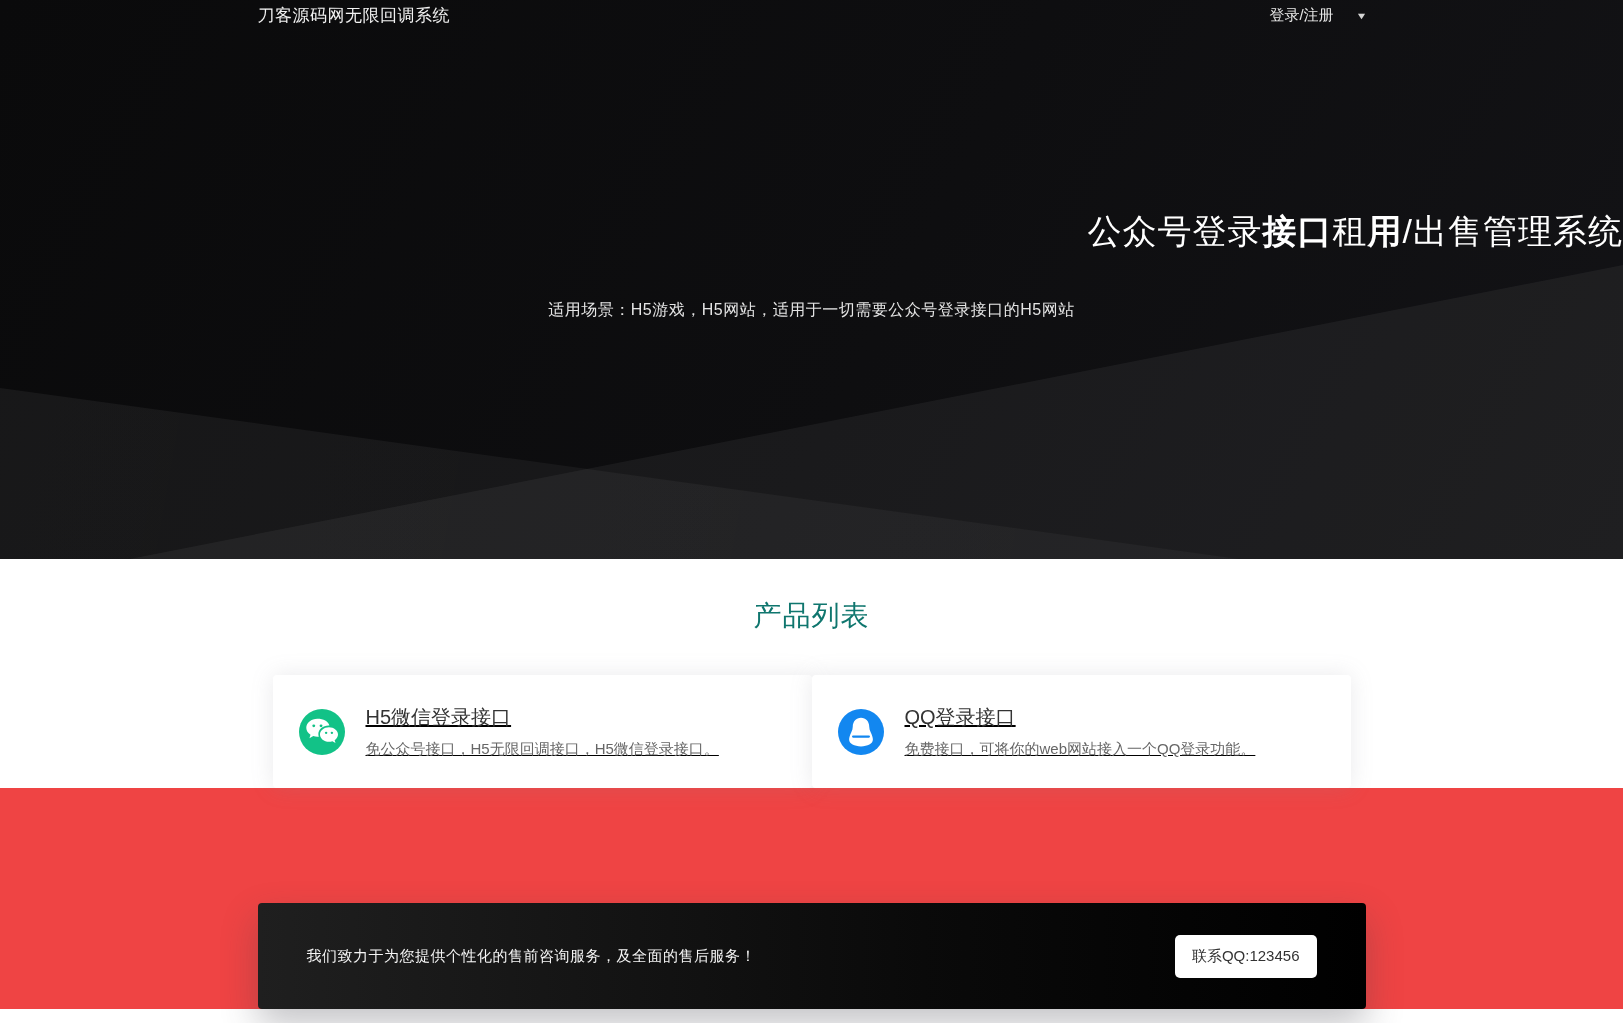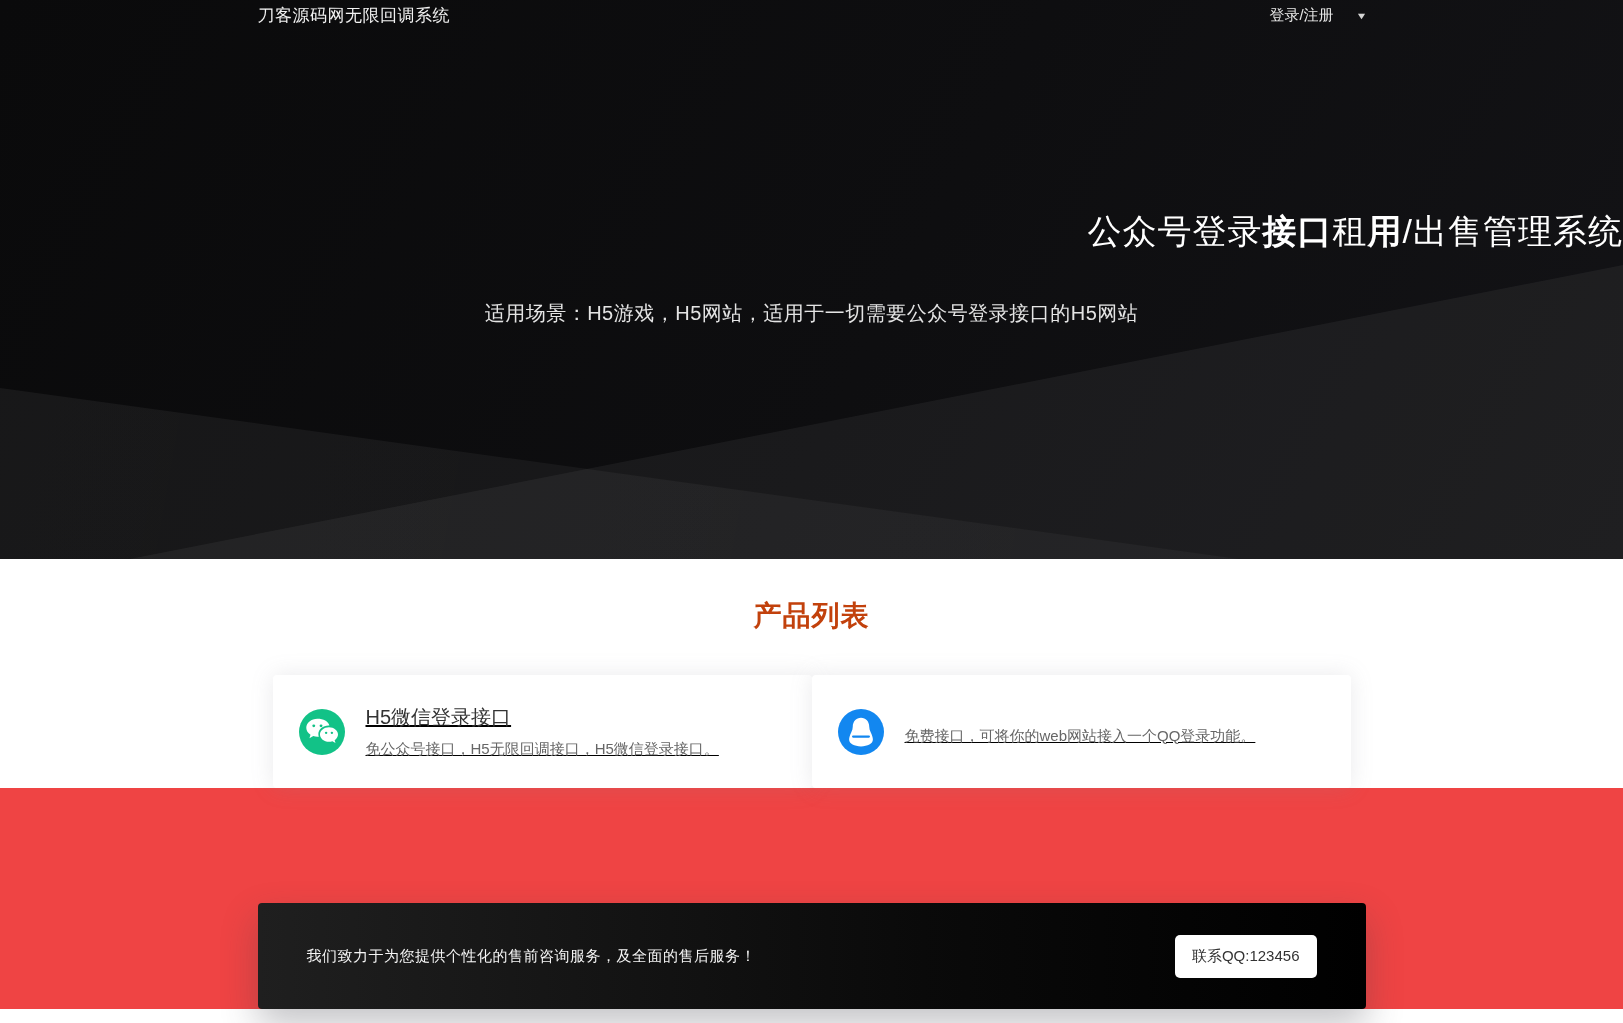--- a/index.html
+++ b/index.html
@@ -21,25 +21,25 @@
   .topnav { position:relative; z-index:3; display:flex; align-items:center;
     justify-content:space-between; padding-top:4px; }
   .brand { color:#f2f2f2; font-size:17px; letter-spacing:0.5px; cursor:pointer; }
   .login-link { display:flex; align-items:center; color:#e9e9e9; font-size:15px; cursor:pointer;gap:16px; }
   .caret { font-size:9px; color:#d5d5d5; margin-left:7px; transform:scaleX(1.35); }
 
   .hero-content { position:relative; z-index:2; text-align:center; }
   .hero-title { margin-top:182px; color:#ffffff; font-size:34px; font-weight:400;
     letter-spacing:1px;text-align:right; }
   .hero-title .tp-b { font-weight:700; }
-  .hero-subtitle { margin-top:45px; color:#e4e4e4; font-size:20px; letter-spacing:0.5px; }
+  .hero-subtitle { margin-top:45px; color:#e4e4e4; font-size:16px; letter-spacing:0.5px; }
 
   
   .products { padding-top:38px; background:#ffffff; }
-  .section-heading { text-align:center; color:#c2410c; font-size:28px; font-weight:700;
+  .section-heading { text-align:center; color:#0f766e; font-size:28px; font-weight:400;
     letter-spacing:1px; }
   .cards { display:flex; justify-content:center; margin-top:40px;text-decoration:underline; }
   .card { width:539px; height:113px; background:#ffffff; border-radius:4px;
     box-shadow:0 0 22px rgba(140,140,150,0.18); display:flex; align-items:center;
     padding:0 26px; cursor:pointer; }
   .card-icon { width:46px; height:46px; border-radius:50%; flex:0 0 46px;
     display:flex; align-items:center; justify-content:center; }
   .card-icon svg { width:46px; height:46px; display:block; }
   .icon-wechat { background:#12c287; }
   .icon-qq { background:#1287f0; }
@@ -110,20 +110,21 @@
       </div>
 
       <div class="card">
         <div class="card-icon icon-qq">
           <svg viewBox="0 0 48 48" aria-hidden="true">
             <path fill="#ffffff" d="M24 9c-5 0-8.6 3.9-8.6 9.4 0 1.9-.5 3.8-1.5 5.8-1.4 2.8-2.3 5.5-2.3 7.7 0 4.5 5.5 7.1 12.4 7.1s12.4-2.6 12.4-7.1c0-2.2-.9-4.9-2.3-7.7-1-2-1.5-3.9-1.5-5.8C32.6 12.9 29 9 24 9z"></path>
             <rect x="14.6" y="27.6" width="18.8" height="2.4" rx="1.2" fill="#1287f0"></rect>
           </svg>
         </div>
         <div class="card-body">
+          <div class="card-title">QQ登录接口</div>
           <div class="card-desc">免费接口，可将你的web网站接入一个QQ登录功能。</div>
         </div>
       </div>
 
     </div>
   </section>
 
   <section class="footer-wrap">
     <div class="container footer-bar">
       <div class="footer-msg">我们致力于为您提供个性化的售前咨询服务，及全面的售后服务！</div>

